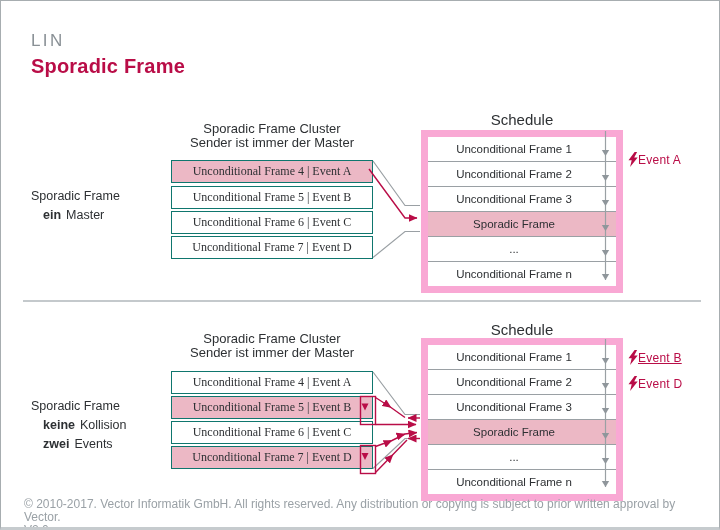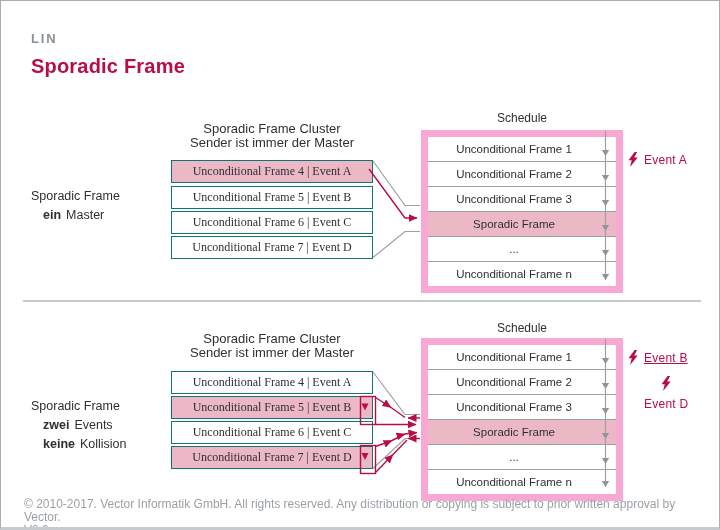--- a/index.html
+++ b/index.html
@@ -2,40 +2,40 @@
 <html><head>
 <meta charset="utf-8">
 <style>
   html,body{margin:0;padding:0;background:#e8eaec;}
   .slide{
     position:relative;width:718px;height:526px;margin:0 auto;
     background:#ffffff;border:1px solid #a7adb0;border-bottom:3px solid #c6cbce;
     font-family:"Liberation Sans", sans-serif;overflow:hidden;
   }
   .abs{position:absolute;}
-  .kicker{left:30px;top:30px;font-size:13px;font-weight:bold;letter-spacing:.14em;color:#8a9196;}
+  .kicker{left:30px;top:30px;font-size:17px;font-weight:normal;letter-spacing:.14em;color:#8a9196;}
   .title{left:30px;top:54px;font-size:20px;font-weight:bold;color:#b90d47;letter-spacing:.01em;}
   .side{font-size:12.5px;line-height:19px;color:#2d3033;}
   .side b{margin-right:5px;margin-left:12px;}
   .ctitle{font-size:13px;line-height:14px;color:#2d3033;text-align:center;}
-  .stitle{font-size:12px;color:#2d3033;text-align:center;}
+  .stitle{font-size:15px;color:#2d3033;text-align:center;}
   .row{
     box-sizing:border-box;border:1px solid #0f766e;background:#fff;
     display:flex;align-items:center;justify-content:center;
     font-size:12px;color:#2d3033;white-space:nowrap;font-family:Liberation Serif, serif;
   }
   .pink{background:#ecb8c5 !important;}
   .sched{box-sizing:border-box;width:202px;border:7px solid #f9a8d4;background:#fff;}
   .srow{
     box-sizing:border-box;height:25px;border-bottom:1px solid #9aa0a4;background:#fff;
     display:flex;align-items:center;justify-content:center;padding-right:16px;
     font-size:11.5px;color:#2d3033;white-space:nowrap;
   }
   .srow:last-child{border-bottom:none;height:24px;}
-  .event{display:flex;align-items:center;gap:6px;font-size:12px;color:#b90d47;letter-spacing:.02em;}
+  .event{display:flex;align-items:center;font-size:12px;color:#b90d47;letter-spacing:.02em;}
   .divider{left:22px;top:299px;width:678px;height:2px;background:#c4c9cc;}
   .footer{left:23px;top:497px;width:680px;font-size:12px;line-height:13px;color:#9aa1a6;}
   .overlay{left:0;top:0;pointer-events:none;}
 </style>
 </head>
 <body>
 
 <div class="slide">
 
   <div class="abs kicker">LIN</div>
@@ -71,22 +71,22 @@
     <svg width="10" height="15" viewBox="0 0 10 15">
       <path d="M6.6,0 L0.5,8.3 L3.7,8.3 L2.1,15 L9.7,5.5 L6.2,5.5 L9.1,0 Z" fill="#b90d47"></path>
     </svg>
     <span>Event A</span>
   </div>
 
   <div class="abs divider"></div>
 
   <div class="abs side" style="left:30px;top:396px;">
     <div><span>Sporadic Frame</span></div>
+    <div><b>keine</b><span>Kollision</span></div>
     <div><b>zwei</b><span>Events</span></div>
-    <div><b>keine</b><span>Kollision</span></div>
   </div>
 
   <div class="abs ctitle" style="left:170px;top:331px;width:202px;">
     <div>Sporadic Frame Cluster</div>
     <div>Sender ist immer der Master</div>
   </div>
 
   <div class="abs row" style="left:170px;top:370px;width:202px;height:23px;">Unconditional Frame 4 | Event A</div>
   <div class="abs row pink" style="left:170px;top:395px;width:202px;height:23px;">Unconditional Frame 5 | Event B</div>
   <div class="abs row" style="left:170px;top:420px;width:202px;height:23px;">Unconditional Frame 6 | Event C</div>
@@ -102,21 +102,21 @@
     <div class="srow">...</div>
     <div class="srow">Unconditional Frame n</div>
   </div>
 
   <div class="abs event" style="left:627px;top:349px;text-decoration:underline;">
     <svg width="10" height="15" viewBox="0 0 10 15">
       <path d="M6.6,0 L0.5,8.3 L3.7,8.3 L2.1,15 L9.7,5.5 L6.2,5.5 L9.1,0 Z" fill="#b90d47"></path>
     </svg>
     <span>Event B</span>
   </div>
-  <div class="abs event" style="left:643px;top:375px;flex-direction:column;">
+  <div class="abs event" style="left:627px;top:375px;">
     <svg width="10" height="15" viewBox="0 0 10 15">
       <path d="M6.6,0 L0.5,8.3 L3.7,8.3 L2.1,15 L9.7,5.5 L6.2,5.5 L9.1,0 Z" fill="#b90d47"></path>
     </svg>
     <span>Event D</span>
   </div>
 
   <div class="abs footer">
     <div>© 2010-2017. Vector Informatik GmbH. All rights reserved. Any distribution or copying is subject to prior written approval by Vector.</div>
     <div>V2.0</div>
   </div>

